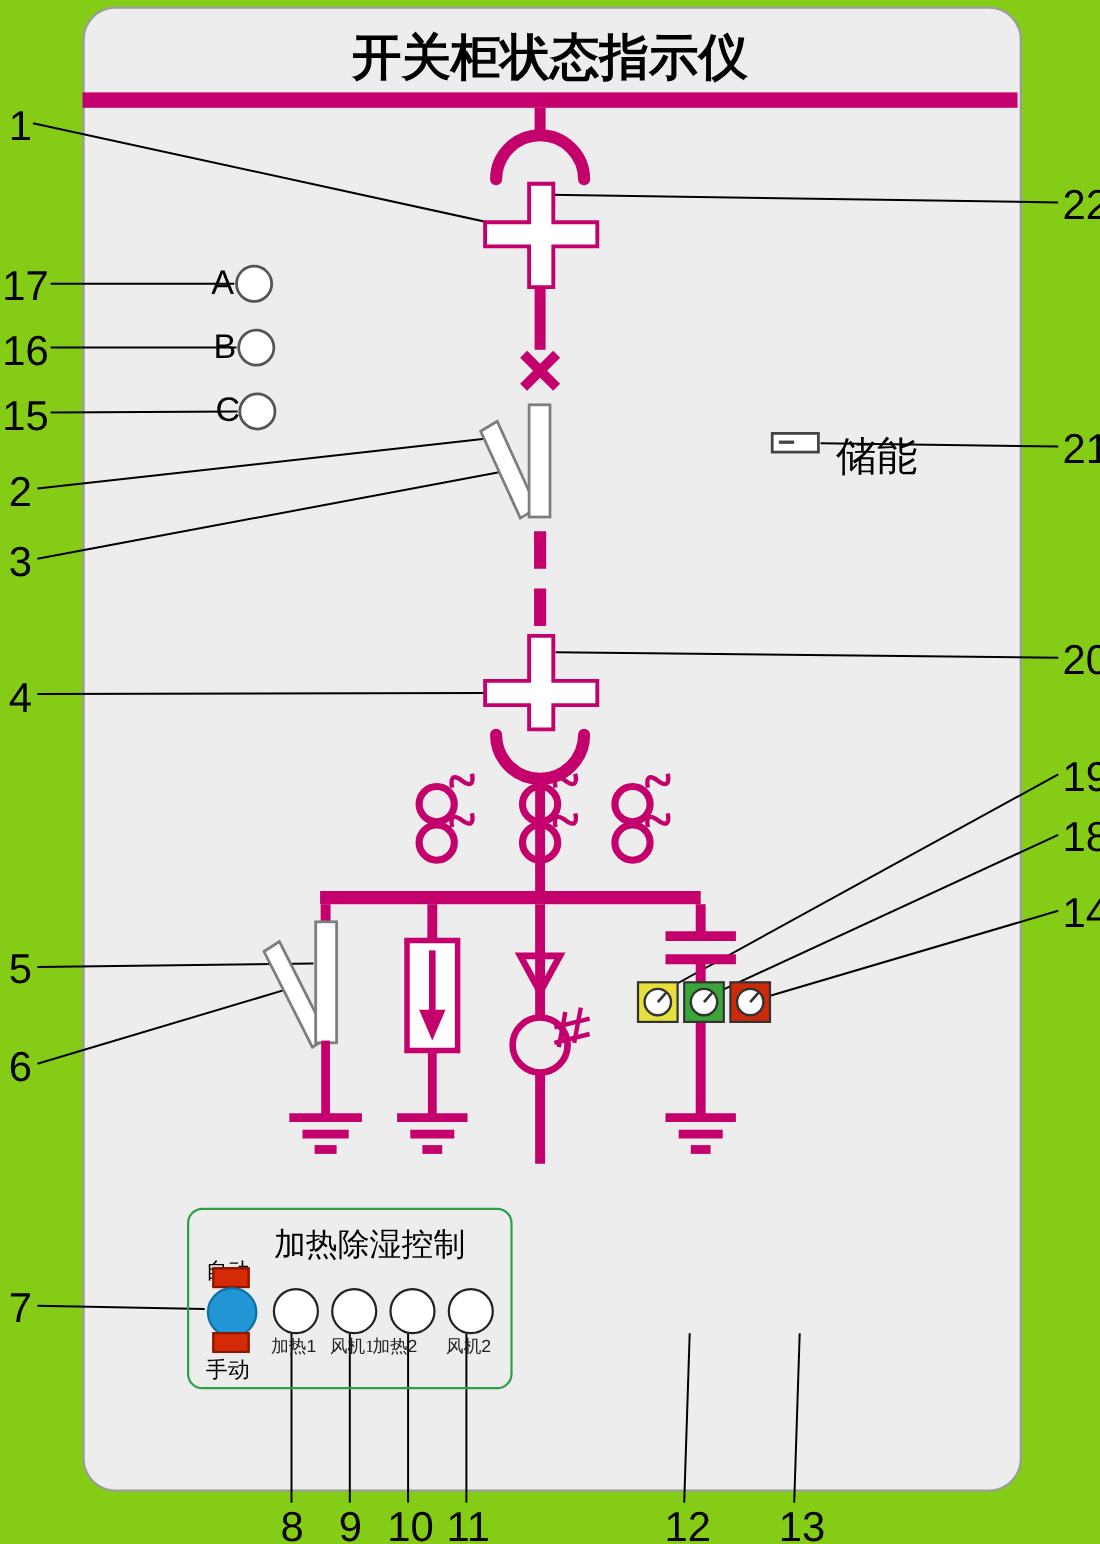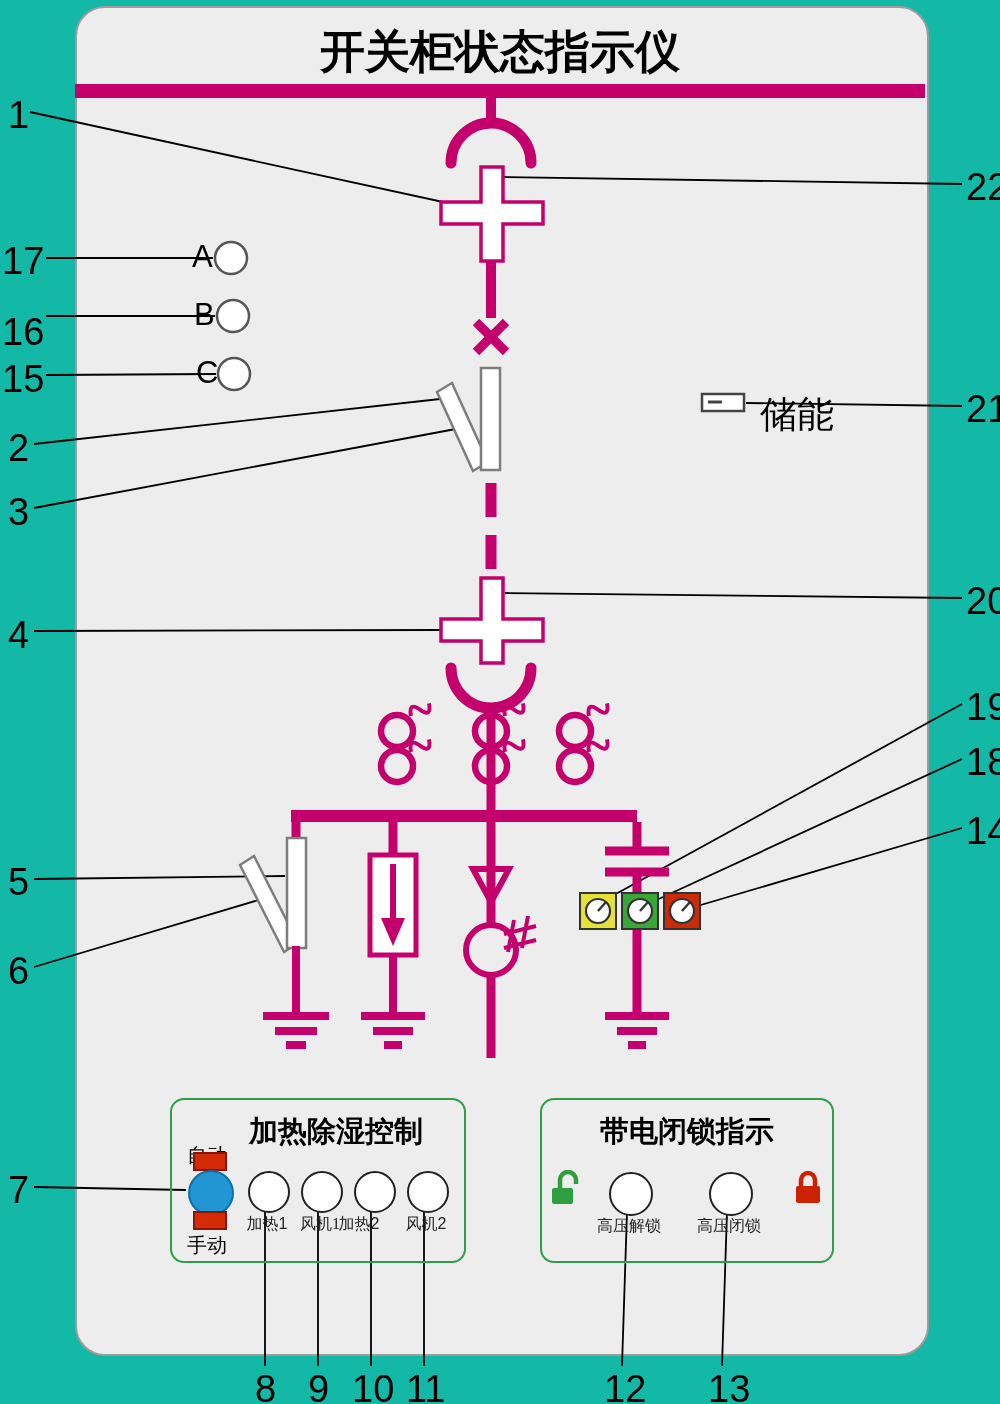--- a/index.html
+++ b/index.html
@@ -1,27 +1,27 @@
 <!DOCTYPE html>
 <html><head>
 <meta charset="utf-8">
 <style>
   html,body{margin:0;padding:0;}
   body{font-family:"Liberation Sans","DejaVu Sans",sans-serif;background:#fff;}
-  #stage{position:relative;width:1000px;height:1404px;background:#14b8a6;overflow:hidden;}
+  #stage{position:relative;width:1000px;height:1404px;background:#84cc16;overflow:hidden;}
   #panel{position:absolute;left:75px;top:6px;width:850px;height:1346px;background:#ededed;border:2px solid #9c9c9c;border-radius:30px;}
   #title{position:absolute;left:75px;top:22px;width:850px;text-align:center;font-size:45px;font-weight:700;color:#000;}
   #overlay{position:absolute;left:0;top:0;}
   .num{position:absolute;font-size:38px;color:#000;line-height:1;}
   .phase-label{position:absolute;font-size:31px;color:#000;line-height:1;}
   #storage-label{position:absolute;left:760px;top:396px;font-size:37px;color:#000;line-height:1;}
   .gpanel{position:absolute;border:2px solid #2f9e49;border-radius:14px;background:transparent;}
   #heater{left:170px;top:1098px;width:292px;height:161px;}
   #lockp{left:540px;top:1098px;width:290px;height:161px;}
-  .gtitle{position:absolute;left:0;right:0;top:12px;text-align:center;font-size:29px;font-weight:700;color:#000;}
+  .gtitle{position:absolute;left:0;right:0;top:12px;text-align:center;font-size:29px;font-weight:400;color:#000;}
   #heater .gtitle{left:44px;right:8px;}
   .small-label{position:absolute;font-size:20px;color:#000;text-align:center;width:50px;left:10px;}
   .lamp{position:absolute;width:38px;height:38px;border-radius:50%;background:#fff;border:2px solid #222;}
   .lamp-label{position:absolute;font-size:16px;color:#222;text-align:center;width:64px;top:114px;}
   #lockp .lamp{width:40px;height:40px;}
   #lockp .lamp-label{width:90px;top:116px;}
   #knob{position:absolute;left:16px;top:70px;width:42px;height:42px;border-radius:50%;background:#2296d4;border:2px solid #0e6fa5;}
   .red-btn{position:absolute;left:21px;width:30px;height:15px;background:#d42b06;border:2px solid #8c1500;}
   #rb1{top:52px}
   #rb2{top:111px}
@@ -183,21 +183,21 @@
   </svg>
 
   <div class="phase-label" style="left:192px;top:241px;">A</div>
   <div class="phase-label" style="left:194px;top:299px;">B</div>
   <div class="phase-label" style="left:196px;top:357px;">C</div>
 
   <div id="storage-label">储能</div>
 
   <div class="num" style="left:8px;top:96px;">1</div>
   <div class="num" style="left:2px;top:242px;text-align:right;">17</div>
-  <div class="num" style="left:2px;top:313px;">16</div>
+  <div class="num" style="left:2px;top:301px;">16</div>
   <div class="num" style="left:2px;top:360px;">15</div>
   <div class="num" style="left:8px;top:429px;">2</div>
   <div class="num" style="left:8px;top:493px;">3</div>
   <div class="num" style="left:8px;top:616px;">4</div>
   <div class="num" style="left:8px;top:863px;">5</div>
   <div class="num" style="left:8px;top:952px;">6</div>
   <div class="num" style="left:8px;top:1171px;">7</div>
   <div class="num" style="left:966px;top:168px;">22</div>
   <div class="num" style="left:966px;top:390px;">21</div>
   <div class="num" style="left:966px;top:582px;">20</div>
@@ -223,33 +223,14 @@
     <div class="lamp" style="left:129px;top:71px;"></div>
     <div class="lamp" style="left:182px;top:71px;"></div>
     <div class="lamp" style="left:235px;top:71px;"></div>
 
     <div class="lamp-label" style="left:63px;">加热1</div>
     <div class="lamp-label" style="left:116px;font-family:Liberation Serif, serif;">风机1</div>
     <div class="lamp-label" style="left:155px;">加热2</div>
     <div class="lamp-label" style="left:222px;">风机2</div>
   </div>
 
-  <div id="lockp" class="gpanel">
-    <div class="gtitle">带电闭锁指示</div>
-
-    <svg id="unlock-icon" class="padlock" width="34" height="36" viewBox="0 0 34 36">
-      <path d="M10 18 V10 a8 8 0 0 1 16 0 v4" fill="none" stroke="#2e9e3f" stroke-width="4.5"></path>
-      <rect x="2" y="18" width="21" height="16" rx="2" fill="#2e9e3f"></rect>
-    </svg>
-
-    <div class="lamp" style="left:67px;top:72px;"></div>
-    <div class="lamp" style="left:167px;top:72px;"></div>
-
-    <div class="lamp-label" style="left:42px;">高压解锁</div>
-    <div class="lamp-label" style="left:142px;">高压闭锁</div>
-
-    <svg id="lock-icon" class="padlock" width="32" height="36" viewBox="0 0 32 36">
-      <path d="M9 16 V10 a7 7 0 0 1 14 0 v6" fill="none" stroke="#cc2200" stroke-width="4.5"></path>
-      <rect x="4" y="16" width="24" height="17" rx="2" fill="#cc2200"></rect>
-    </svg>
-  </div>
 
 </div>
 
 </body></html>

